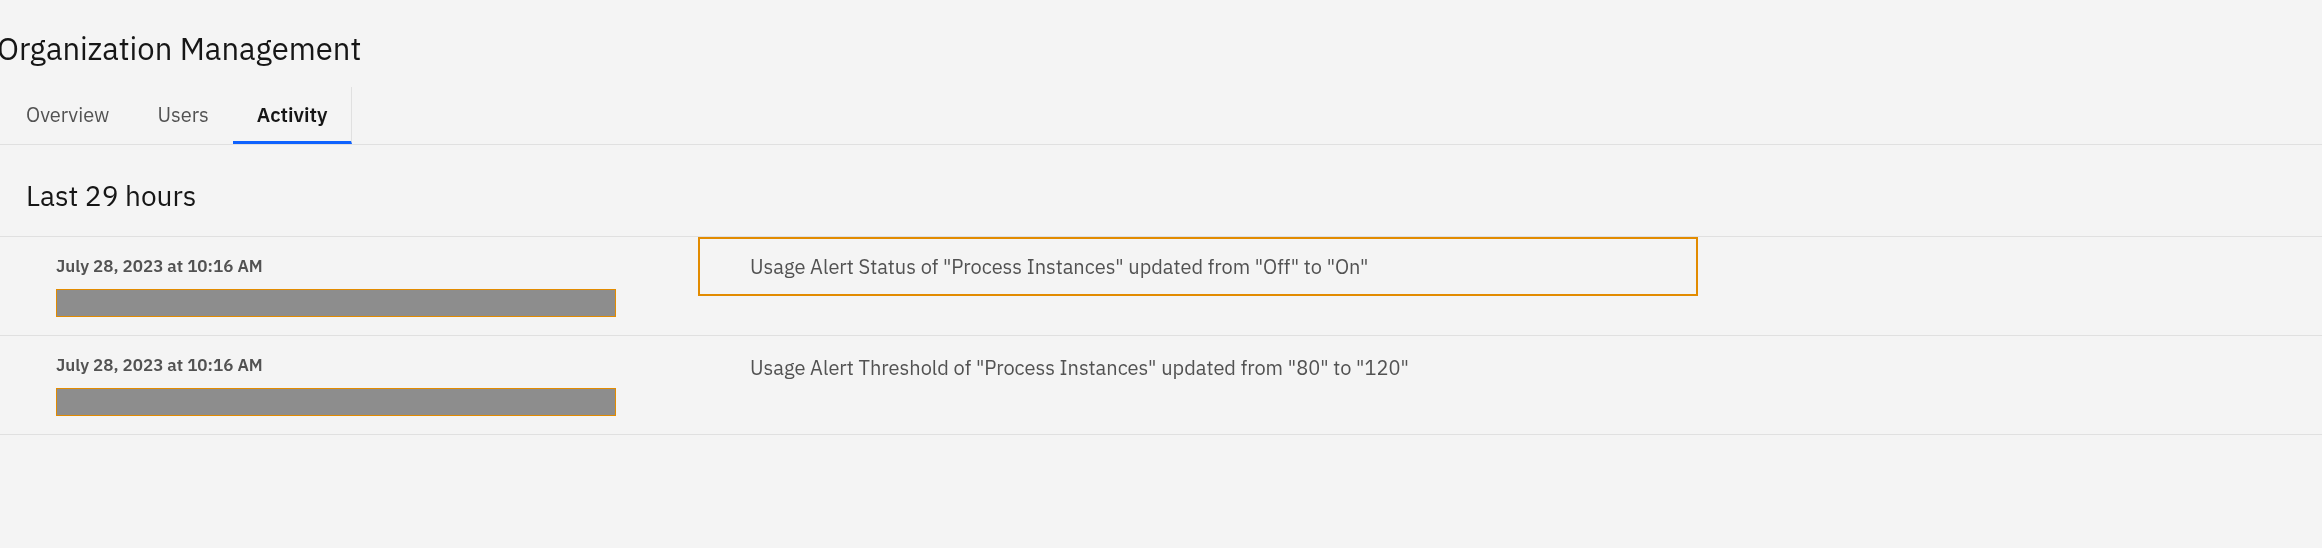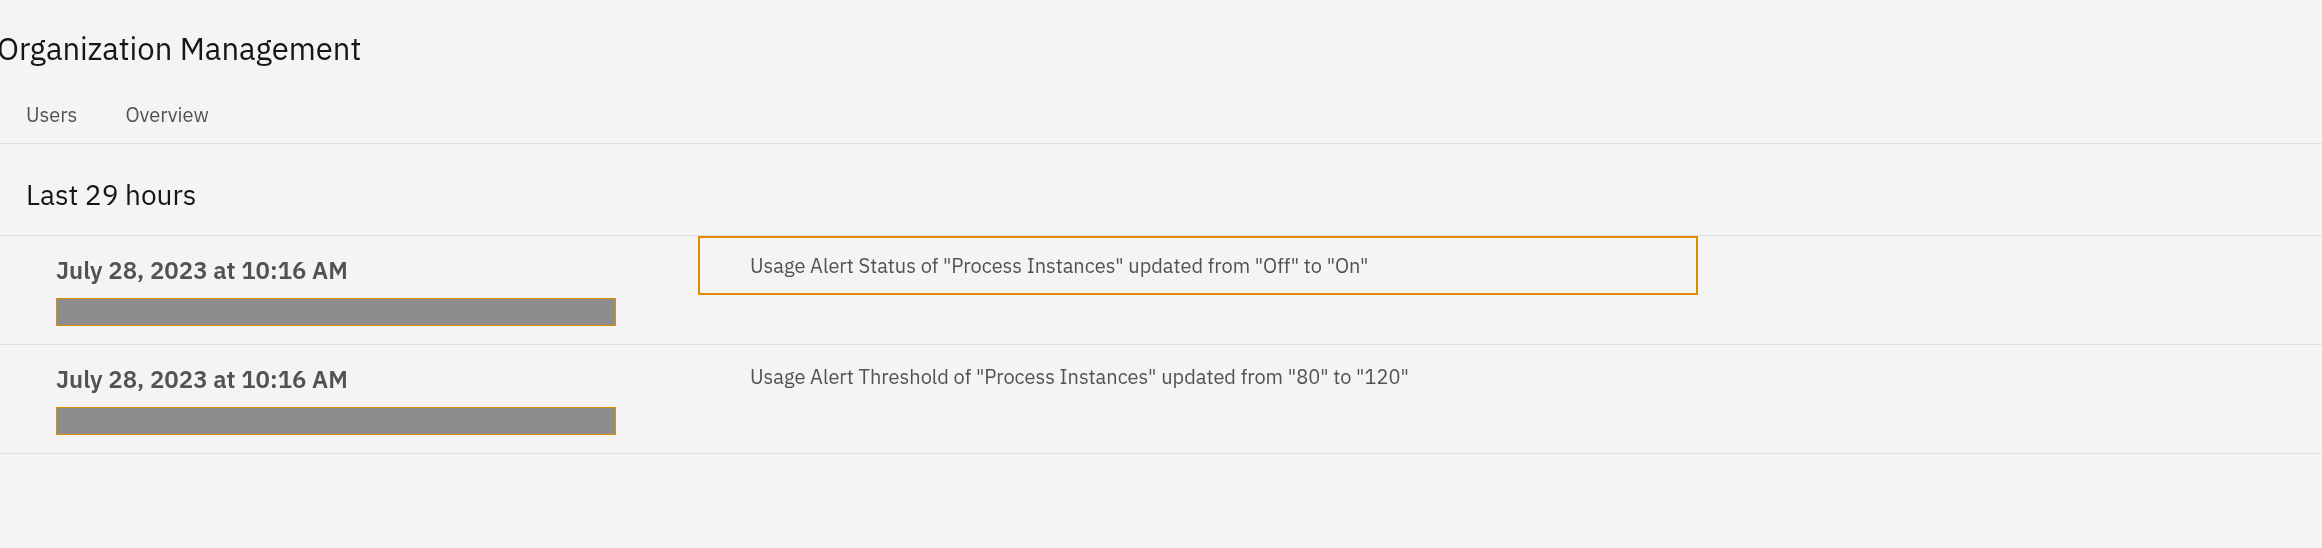--- a/index.html
+++ b/index.html
@@ -64,21 +64,21 @@
       align-items: flex-start;
     }
     .activity-row:last-child {
       border-bottom: 1px solid #e0e0e0;
     }
     .activity-left {
       flex: 0 0 700px;
       padding: 18px 0 18px 56px;
     }
     .activity-timestamp {
-      font-size: 24px;
+      font-size: 17px;
       font-weight: 600;
       color: #525252;
     }
     .activity-user-placeholder {
       margin-top: 12px;
       width: 560px;
       height: 28px;
       background: #8d8d8d;
       border: 1px solid #e28b00;
     }
@@ -103,22 +103,23 @@
       padding: 4px 30px 18px 0;
     }
   </style>
 </head>
 <body>
 
 <div class="page">
   <h1 class="page-title">Organization Management</h1>
 
   <div class="tabs">
+    <div class="tab">Overview</div>
     <div class="tab">Users</div>
-    <div class="tab">Overview</div>
+    <div class="tab active tab-divider">Activity</div>
   </div>
 
   <h2 class="section-heading">Last 29 hours</h2>
 
   <div class="activity-list">
     <div class="activity-row">
       <div class="activity-left">
         <div class="activity-timestamp">July 28, 2023 at 10:16 AM</div>
         <div class="activity-user-placeholder"></div>
       </div>

